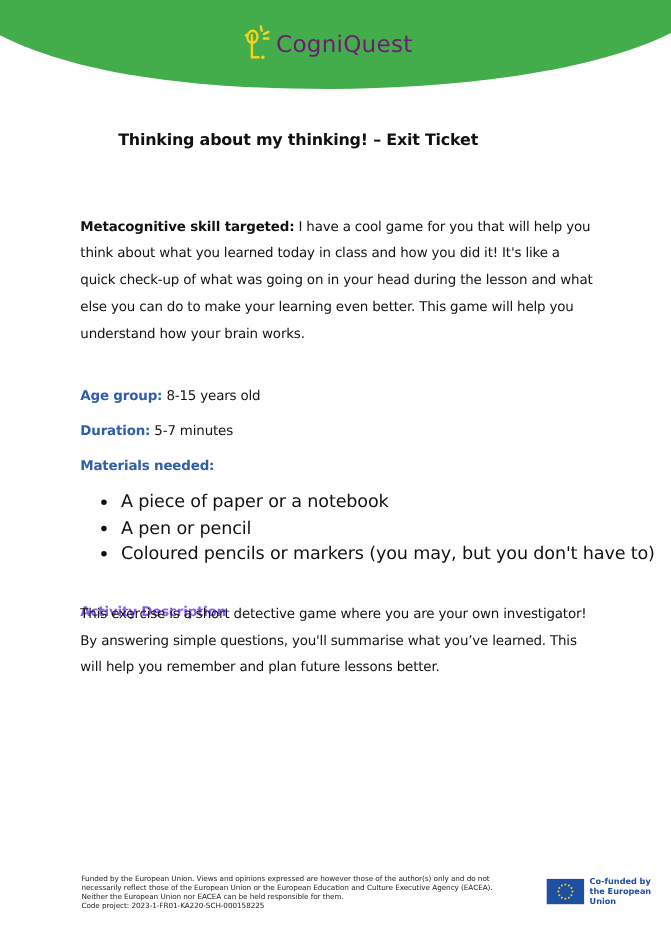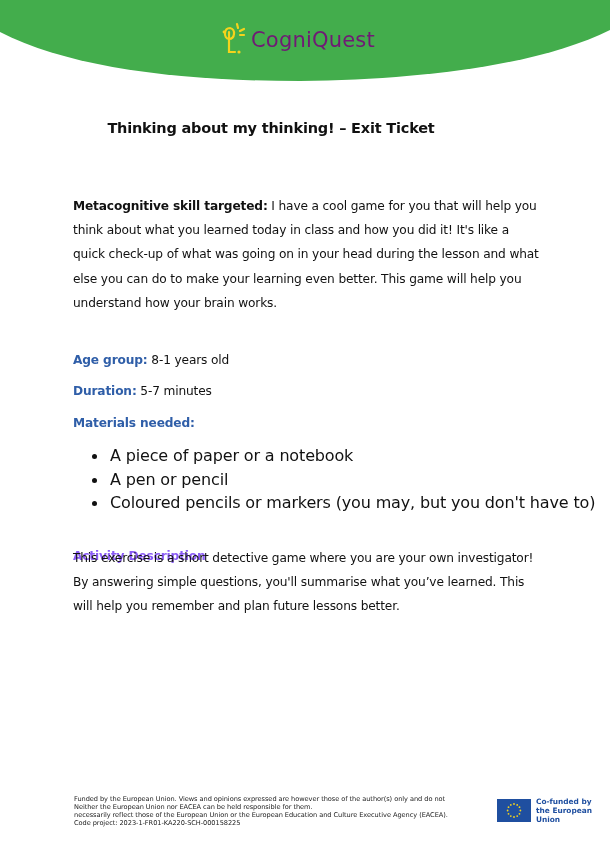--- a/index.html
+++ b/index.html
@@ -62,21 +62,21 @@
   <span class="logo-text">CogniQuest</span>
 </div>
 
 <div class="title">Thinking about my thinking! – Exit Ticket</div>
 
 <div class="para" style="top:194px;">
   <b>Metacognitive skill targeted:</b><span> I have a cool game for you that will help you think about what you learned today in class and how you did it! It's like a quick check-up of what was going on in your head during the lesson and what else you can do to make your learning even better. This game will help you understand how your brain works.</span>
 </div>
 
 <div class="line" style="top:353px;">
-  <span class="meta-label">Age group:</span><span> 8-1 years old</span>
+  <span class="meta-label">Age group:</span><span> 8-15 years old</span>
 </div>
 
 <div class="line" style="top:384px;">
   <span class="meta-label">Duration:</span><span> 5-7 minutes</span>
 </div>
 
 <div class="line" style="top:416px;">
   <span class="meta-label">Materials needed:</span>
 </div>
 
@@ -84,22 +84,22 @@
   <li><span class="dot"></span><span>A piece of paper or a notebook</span></li>
   <li><span class="dot"></span><span>A pen or pencil</span></li>
   <li><span class="dot"></span><span>Coloured pencils or markers (you may, but you don't have to)</span></li>
 </ul>
 
 <div class="section-heading">Activity Description</div>
 <div class="para" style="top:546px;">This exercise is a short detective game where you are your own investigator! By answering simple questions, you'll summarise what you’ve learned. This will help you remember and plan future lessons better.</div>
 
 <div class="footer-text">
   <div>Funded by the European Union. Views and opinions expressed are however those of the author(s) only and do not</div>
+  <div>necessarily reflect those of the European Union or the European Education and Culture Executive Agency (EACEA).</div>
   <div>Neither the European Union nor EACEA can be held responsible for them.</div>
-  <div>necessarily reflect those of the European Union or the European Education and Culture Executive Agency (EACEA).</div>
   <div>Code project: 2023-1-FR01-KA220-SCH-000158225</div>
 </div>
 
 <div class="eu-badge">
   <div class="eu-flag">
     <svg width="34" height="23" viewBox="0 0 34 23">
       <g fill="#f5d31c">
         <circle cx="17" cy="5" r="0.9"></circle>
           <circle cx="20.2" cy="5.9" r="0.9"></circle>
           <circle cx="22.5" cy="8.2" r="0.9"></circle>

